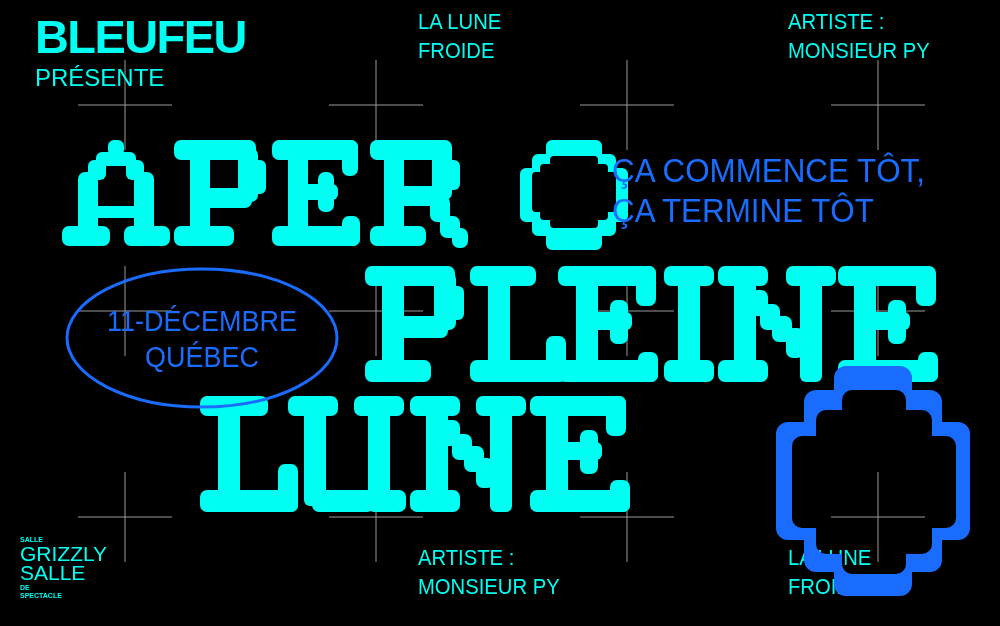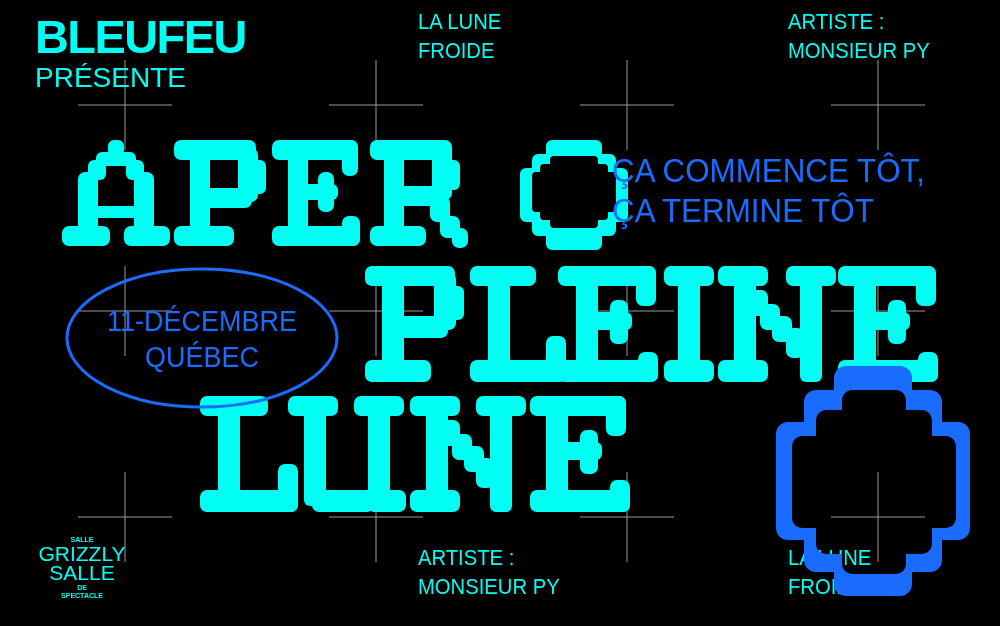--- a/index.html
+++ b/index.html
@@ -1,25 +1,25 @@
 <!DOCTYPE html>
 <html><head>
 <meta charset="utf-8">
 <style>
   html, body { margin: 0; padding: 0; background: #000; }
   body { width: 1000px; height: 626px; position: relative; overflow: hidden; font-family: "Liberation Sans", sans-serif; }
   .abs { position: absolute; }
   .cyan { color: #00fff2; }
   .blue { color: #1a6cff; }
   .brand { left: 35px; top: 12px; font-size: 46px; font-weight: 700; letter-spacing: -1.5px; line-height: 50px; transform: scaleX(1.02); transform-origin: left; }
-  .presente { left: 35px; top: 62px; font-size: 28px; line-height: 32px; }
+  .presente { left: 35px; top: 62px; font-size: 24px; line-height: 32px; }
   .info { font-size: 22px; line-height: 29px; transform: scaleX(0.92); transform-origin: left; }
   .tagline { left: 612px; top: 151px; font-size: 33px; line-height: 40px; transform: scaleX(0.95); transform-origin: left; }
   .date { left: 66px; top: 303px; width: 272px; text-align: center; font-size: 29px; line-height: 36px; transform: scaleX(0.93); }
-  .venue { left: 30px; top: 536px; width: 104px; text-align: center; }
+  .venue { left: 20px; top: 536px; width: 104px; }
   .venue .small { font-size: 7px; font-weight: 700; line-height: 8px; }
   .venue .big { font-size: 21px; font-weight: 400; line-height: 19px; }
   svg.layer { position: absolute; left: 0; top: 0; }
 </style>
 </head>
 <body>
 
 <svg class="layer" width="1000" height="626">
   <g stroke="#9a9a9a" stroke-width="1" fill="none">
     <g>

